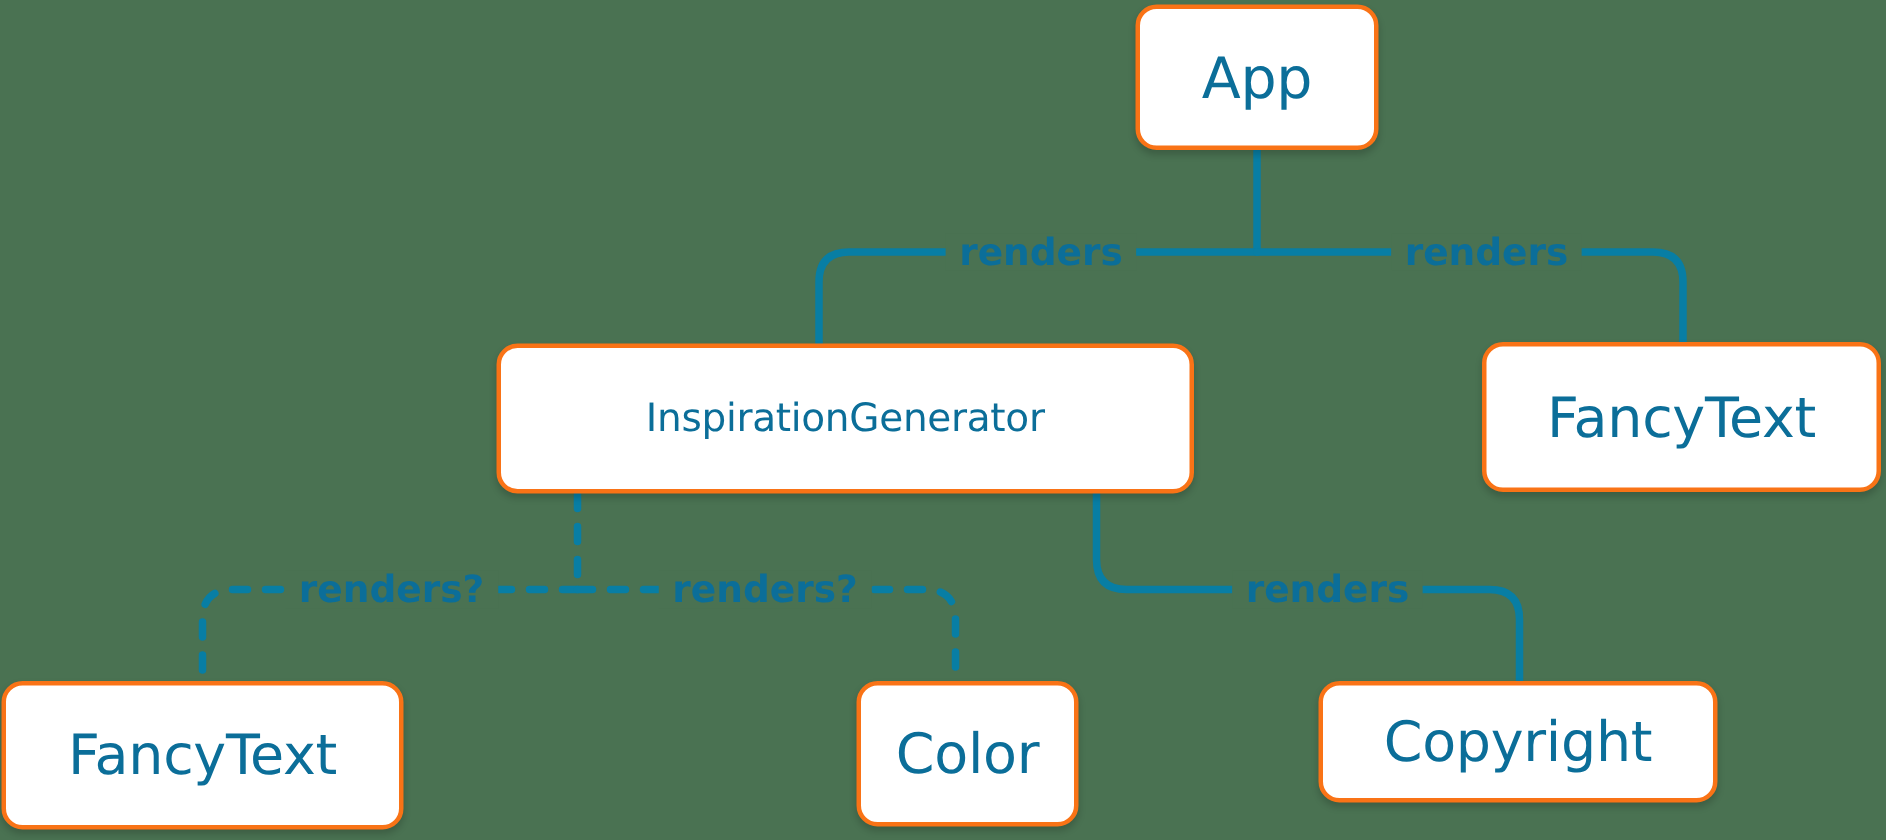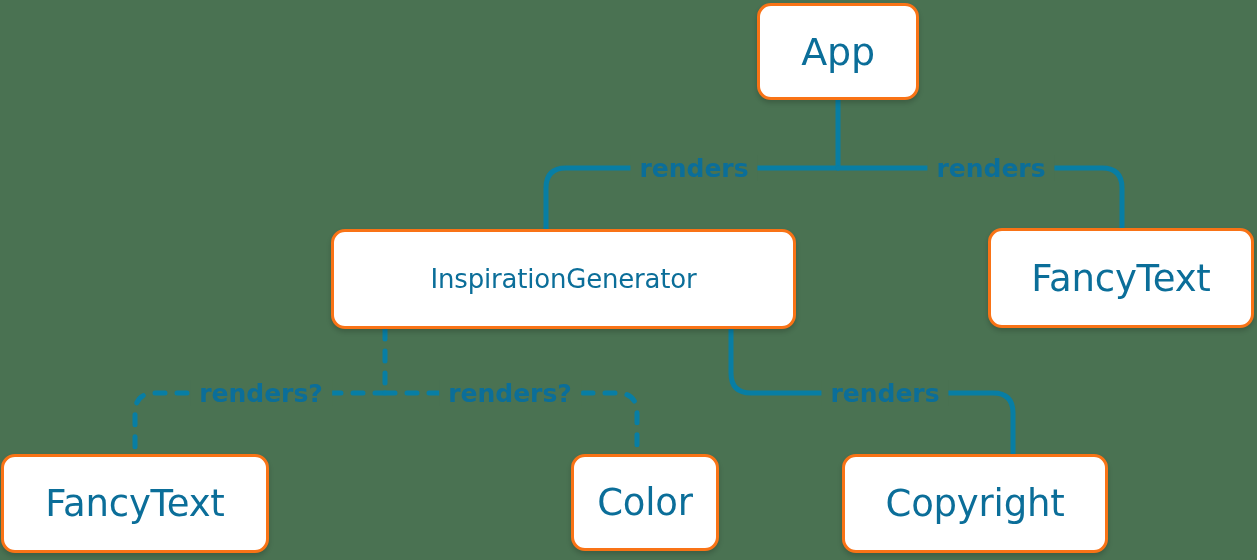--- a/index.html
+++ b/index.html
@@ -54,21 +54,21 @@
     transform: translate(-50%, -50%);
     font-weight: bold;
   }
 
   
   #node-app          { left: 757px;  top: 3px;   width: 162px; height: 97px; }
   #node-inspiration  { left: 331px;  top: 229px; width: 465px; height: 100px; }
   #node-fancytext-r  { left: 988px;  top: 228px; width: 266px; height: 100px; }
   #node-fancytext-b  { left: 1px;    top: 454px; width: 268px; height: 99px; }
   #node-color        { left: 537px;  top: 454px; width: 148px; height: 97px; margin-left: 34px; }
-  #node-copyright    { left: 842px;  top: 454px; width: 266px; height: 99px; }
+  #node-copyright    { left: 879px;  top: 454px; width: 266px; height: 81px; }
 
   #node-app .node-label           { font-size: 38px; }
   #node-inspiration .node-label   { font-size: 26px; }
 </style>
 </head>
 <body>
 
 <div id="diagram-root">
 
   <svg id="edges" viewBox="0 0 1257 560" xmlns="http://www.w3.org/2000/svg">

